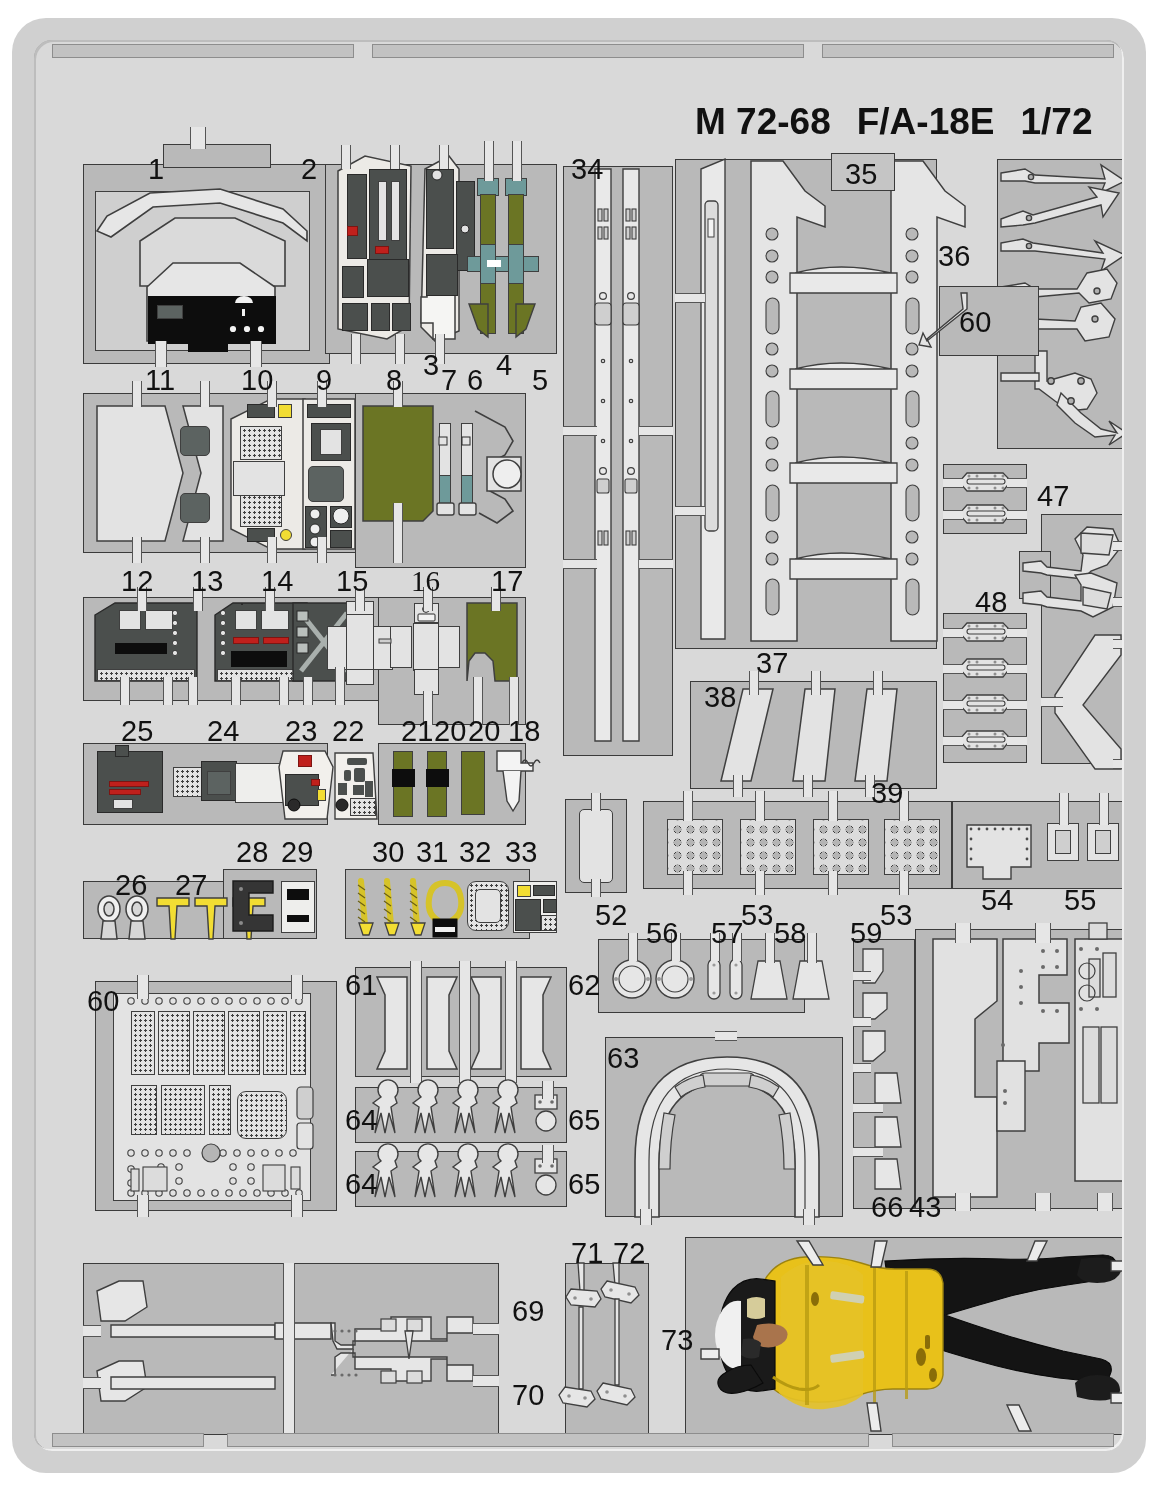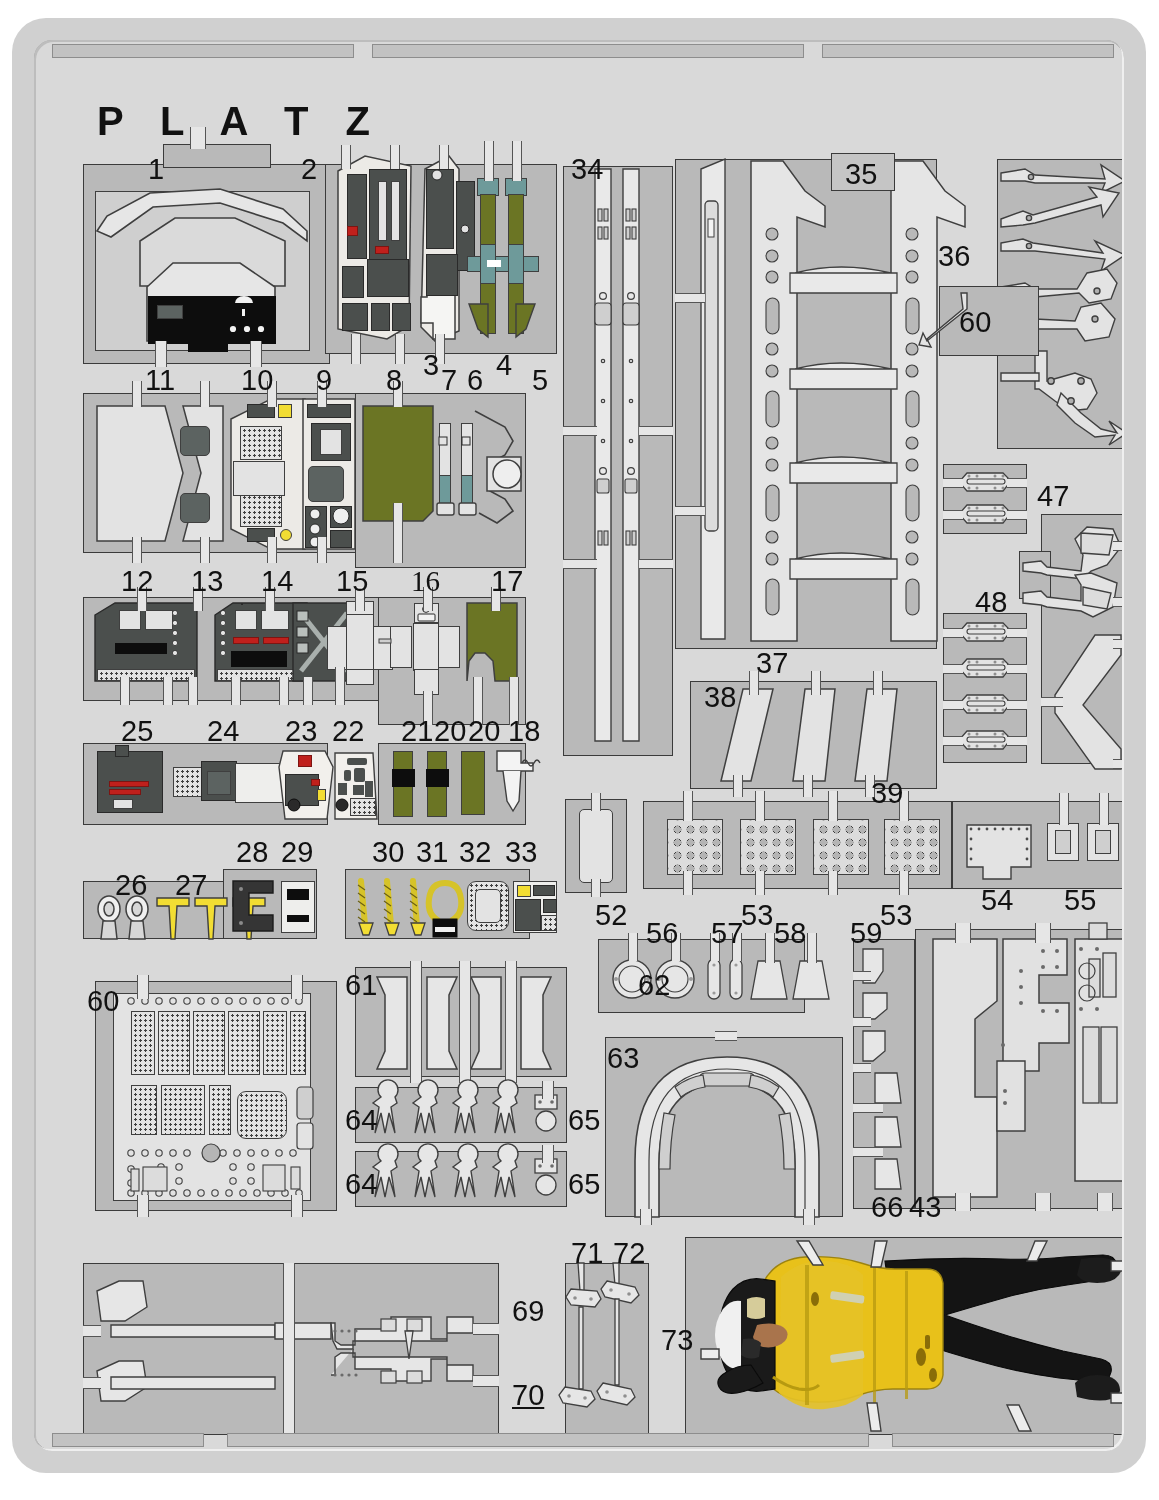--- a/index.html
+++ b/index.html
@@ -125,21 +125,23 @@
   .figbox{position:absolute;}
 </style>
 </head>
 <body>
 
 <div id="sheet">
 
   <div class="fret">
     <div class="fret-inner">
 
-      <div class="brand">P L A T Z</div>
+      <div class="kittitle">
+        <span>M 72-68</span><span>F/A-18E</span><span>1/72</span>
+      </div>
       <div class="copyright">© EDUARD 2025</div>
       <div class="madein">Made in Czech Republic</div>
 
       <div class="frame" style="left:48px;top:123px;width:247px;height:200px;"></div>
       <div class="frame" style="left:128px;top:103px;width:108px;height:24px;"></div>
 
       <div class="pt md" style="left:60px;top:150px;width:215px;height:160px;"></div>
       <svg class="ov" width="1090" height="1410">
         <path d="M62 190 L72 175 L115 152 L185 148 L248 168 L272 190 L272 200 L248 182 L185 162 L118 166 L76 196 Z" fill="#e6e6e6" stroke="#3f3f3f" stroke-width="1.6"></path>
         <path d="M105 200 L140 177 L200 177 L250 200 L250 245 L105 245 Z" fill="#dadada" stroke="#3f3f3f" stroke-width="1.6"></path>
@@ -1155,31 +1157,31 @@
           <div class="num" style="left: 706px; top: 860px;">53</div>
           <div class="num" style="left: 845px; top: 860px;">53</div>
           <div class="num" style="left: 946px; top: 845px;">54</div>
           <div class="num" style="left: 1029px; top: 845px;">55</div>
           <div class="num" style="left: 611px; top: 878px;">56</div>
           <div class="num" style="left: 676px; top: 878px;">57</div>
           <div class="num" style="left: 739px; top: 878px;">58</div>
           <div class="num" style="left: 815px; top: 878px;">59</div>
           <div class="num" style="left: 52px; top: 946px;">60</div>
           <div class="num" style="left: 310px; top: 930px;">61</div>
-          <div class="num" style="left: 563px; top: 930px; padding-left: 40px;">62</div>
+          <div class="num" style="left: 533px; top: 930px;">62</div>
           <div class="num" style="left: 572px; top: 1003px;">63</div>
           <div class="num" style="left: 310px; top: 1065px;">64</div>
           <div class="num" style="left: 533px; top: 1065px;">65</div>
           <div class="num" style="left: 310px; top: 1129px;">64</div>
           <div class="num" style="left: 533px; top: 1129px;">65</div>
           <div class="num" style="left: 836px; top: 1152px;">66</div>
           <div class="num" style="left: 874px; top: 1152px;">43</div>
           <div class="num" style="left: 1087px; top: 1152px;">68</div>
           <div class="num" style="left: 477px; top: 1256px;">69</div>
-          <div class="num" style="left: 477px; top: 1340px; text-decoration: underline;">70</div>
+          <div class="num" style="left: 477px; top: 1340px;">70</div>
           <div class="num" style="left: 536px; top: 1198px;">71</div>
           <div class="num" style="left: 578px; top: 1198px;">72</div>
           <div class="num" style="left: 626px; top: 1285px;">73</div>
         </div>
 
     </div>
     <div class="fret-lip"></div>
     <div class="rail top1"></div>
     <div class="rail top2"></div>
     <div class="rail top3"></div>

